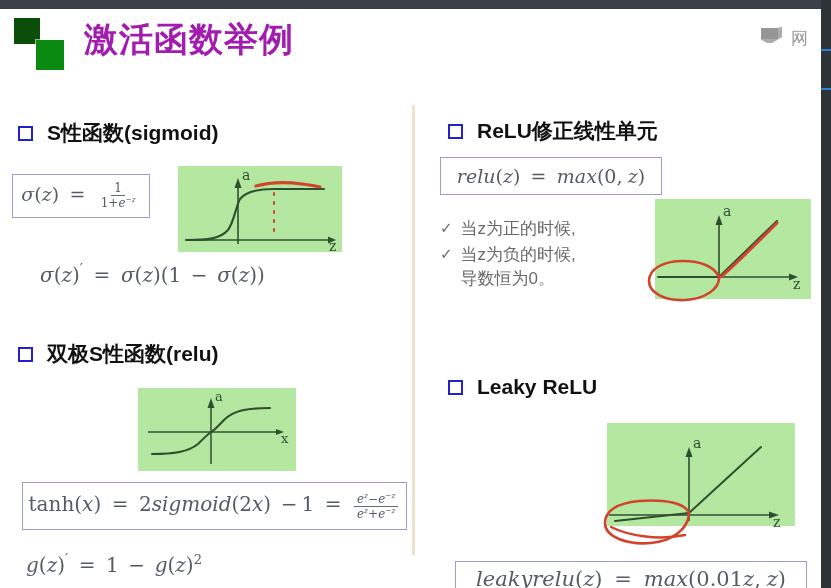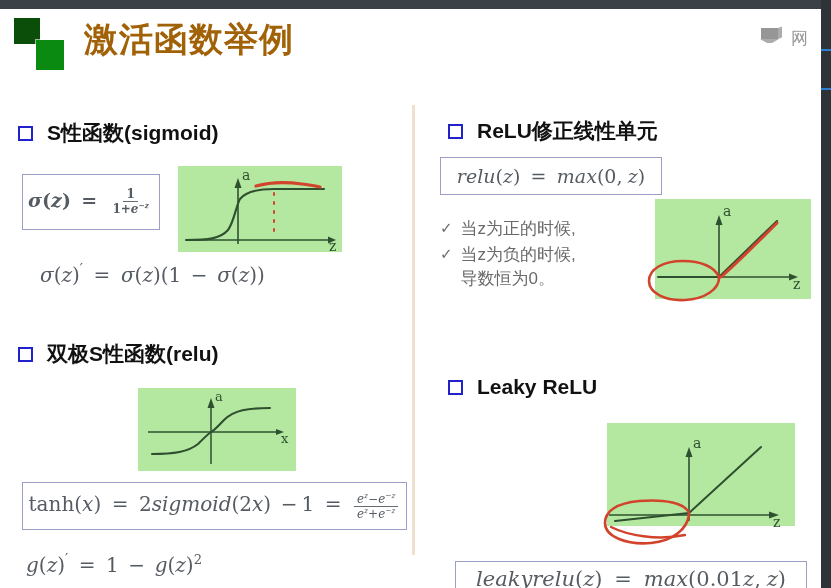--- a/index.html
+++ b/index.html
@@ -65,21 +65,21 @@
     left: 22px; top: 22px;
     width: 28px; height: 30px;
     background: #0b8a11;
   }
   .slide-title {
     position: absolute;
     left: 84px; top: 8px;
     font-size: 34px;
     font-weight: bold;
     letter-spacing: 1px;
-    color: #a16207;
+    color: #a21caf;
     white-space: nowrap;
   }
 
   
   .watermark {
     position: absolute;
     right: 14px; top: 17px;
     display: flex;
     align-items: center;
     gap: 6px;
@@ -216,21 +216,21 @@
     <span class="wm-text">网易</span>
   </div>
 
   <div class="col-divider"></div>
 
   <div class="heading" style="left:18px; top:110px;">
     <span class="bullet-sq"></span>
     <span class="heading-text">S性函数(sigmoid)</span>
   </div>
 
-  <div class="formula-box" style="left:22px; top:165px; width:138px; height:56px;font-weight:bold;">
+  <div class="formula-box" style="left:12px; top:165px; width:138px; height:44px;">
     <span style="font-size:19px;">
       <span class="math">σ</span><span class="mathup">(</span><span class="math">z</span><span class="mathup">)</span>
       <span class="mathup" style="margin:0 5px;">=</span>
       <span class="frac" style="font-size:12px;">
         <span class="num mathup">1</span>
         <span class="den mathup">1+<span class="math">e</span><sup class="e math">−z</sup></span>
       </span>
     </span>
   </div>
 

